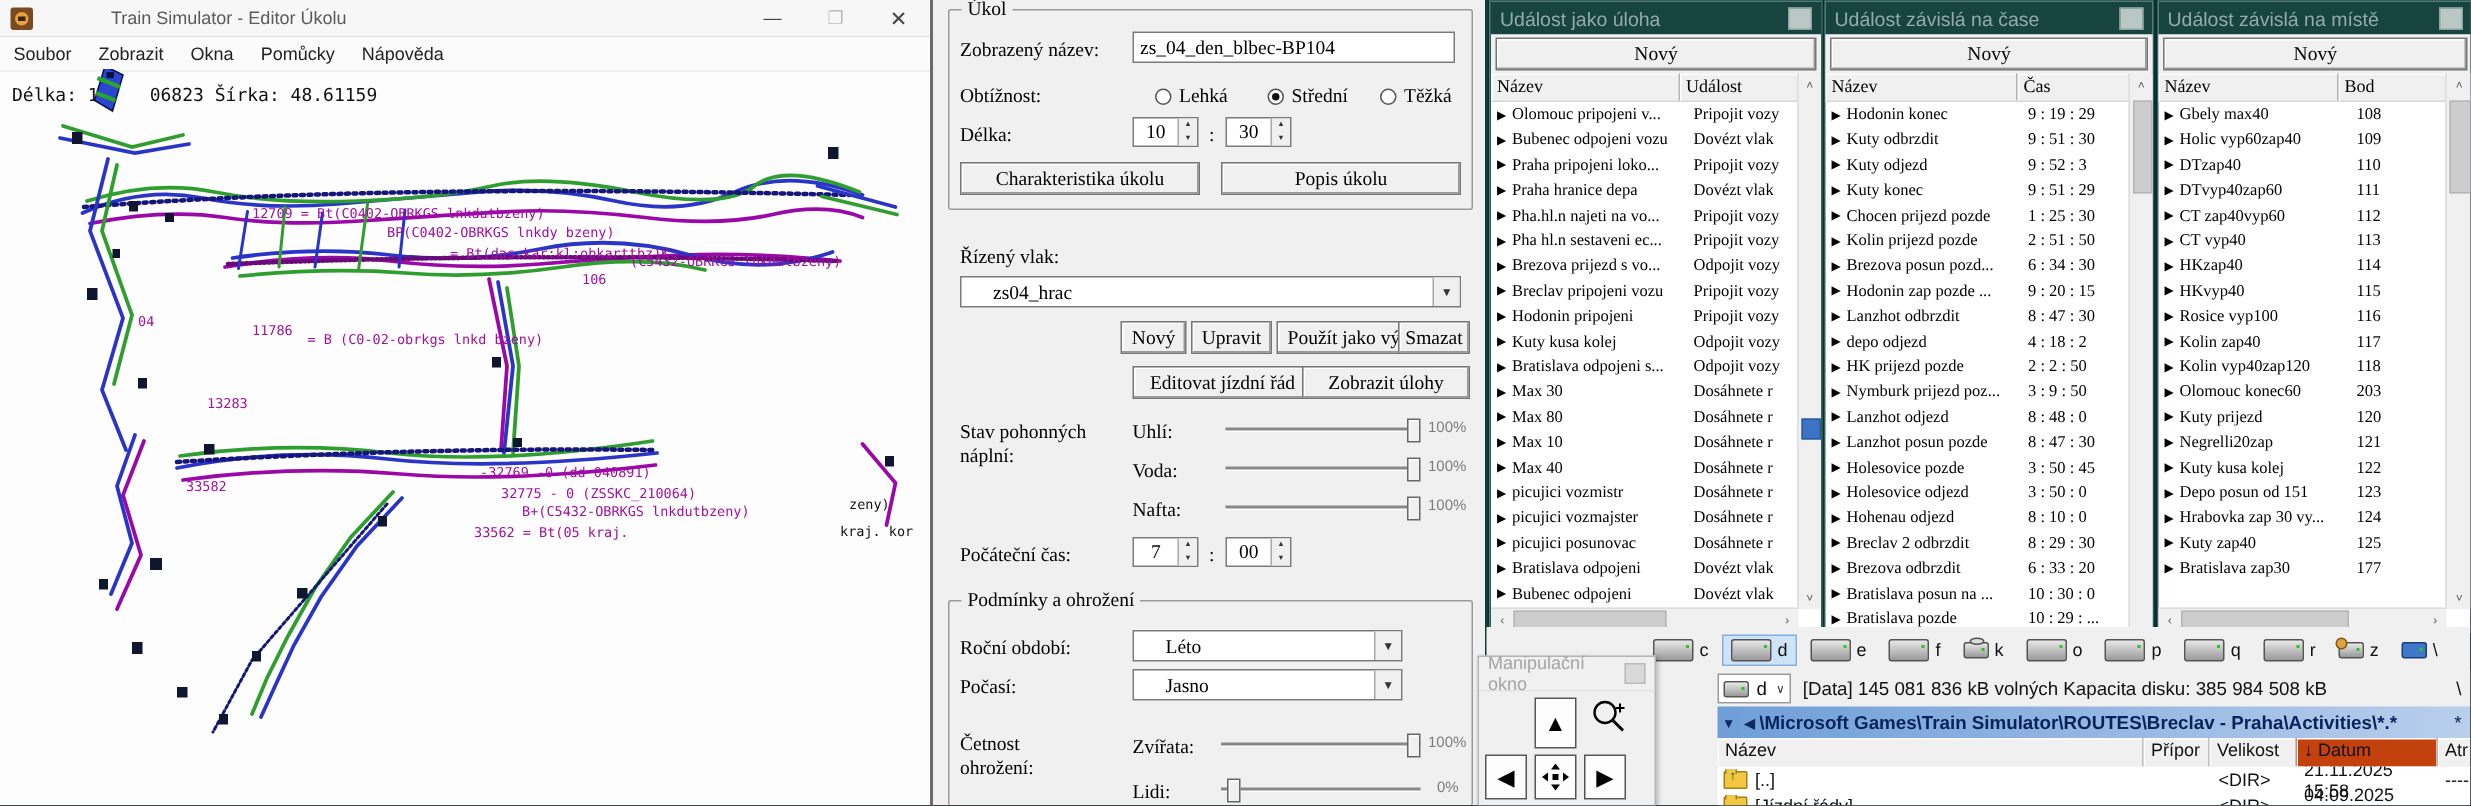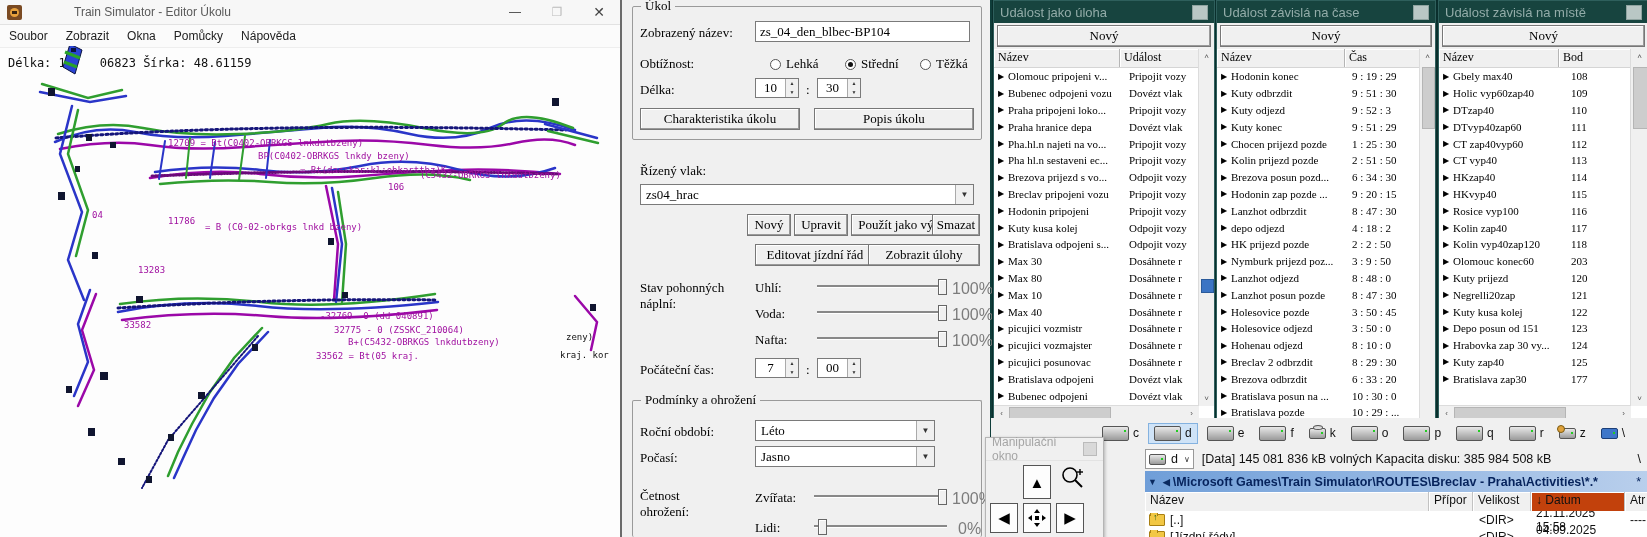--- a/index.html
+++ b/index.html
@@ -50,31 +50,31 @@
     box-sizing:border-box;display:flex;}
   .spin .val{flex:1;text-align:center;font-size:13px;line-height:18px;}
   .spin .ud{width:12px;border-left:1px solid #aaa;display:flex;flex-direction:column;background:#f0f0f0;}
   .spin .ud span{flex:1;font-size:5px;line-height:4px;display:flex;align-items:center;justify-content:center;color:#333;}
   .radio{position:absolute;display:flex;align-items:center;font-size:13px;}
   .radio .dot{width:11px;height:11px;border-radius:50%;border:1px solid #555;background:#fff;
     margin-right:5px;position:relative;box-sizing:border-box;}
   .radio.on .dot:after{content:"";position:absolute;left:2px;top:2px;width:5px;height:5px;border-radius:50%;background:#111;}
   .combo{position:absolute;background:#fff;border:1px solid #7a7a7a;box-sizing:border-box;
     display:flex;align-items:center;font-size:13px;}
-  .combo .cv{flex:1;padding:0 5px;white-space:nowrap;overflow:hidden;}
+  .combo .cv{flex:1;padding:0 5px;white-space:nowrap;overflow:hidden;margin-left:16px;}
   .combo .carrow{width:17px;align-self:stretch;background:#f0f0f0;border-left:1px solid #aaa;
     display:flex;align-items:center;justify-content:center;font-size:8px;color:#333;}
   .slider{position:absolute;height:16px;}
   .slider .track{position:absolute;left:0;right:0;top:7px;height:2px;background:#888;
     box-shadow:0 1px 0 #fff;}
   .slider .thumb{position:absolute;top:1px;width:7px;height:14px;background:#f0f0f0;
     border:1px solid #666;box-shadow:inset 1px 1px 0 #fff;}
   .slider.end .thumb{right:0;}
   .slider.start .thumb{left:4px;}
-  .pct{position:absolute;font-size:16px;color:#7c7c7c;font-family:"Liberation Sans",sans-serif;}
+  .pct{position:absolute;font-size:10px;color:#7c7c7c;font-family:"Liberation Sans",sans-serif;}
 
   
   .epanel{top:0;background:#fff;border:1px solid #2e5f5c;box-shadow:0 0 0 1px #0a2f2d;}
   .etitle{height:22px;background:#17443f;color:#93aca9;font-size:13px;
     display:flex;align-items:center;padding:0 6px;font-family:"Liberation Sans",sans-serif;}
   .etitle .tclose{margin-left:auto;width:14px;height:13px;background:#b9c7c5;border:1px solid #8fa3a0;}
   .newrow{height:26px;background:#f0f0f0;display:flex;align-items:center;justify-content:center;
     padding:2px 3px;box-sizing:border-box;}
   .newbtn{flex:1;height:20px;background:#f0f0f0;border:1px solid #777;
     box-shadow:inset -1px -1px 0 #9a9a9a, inset 1px 1px 0 #fff;

